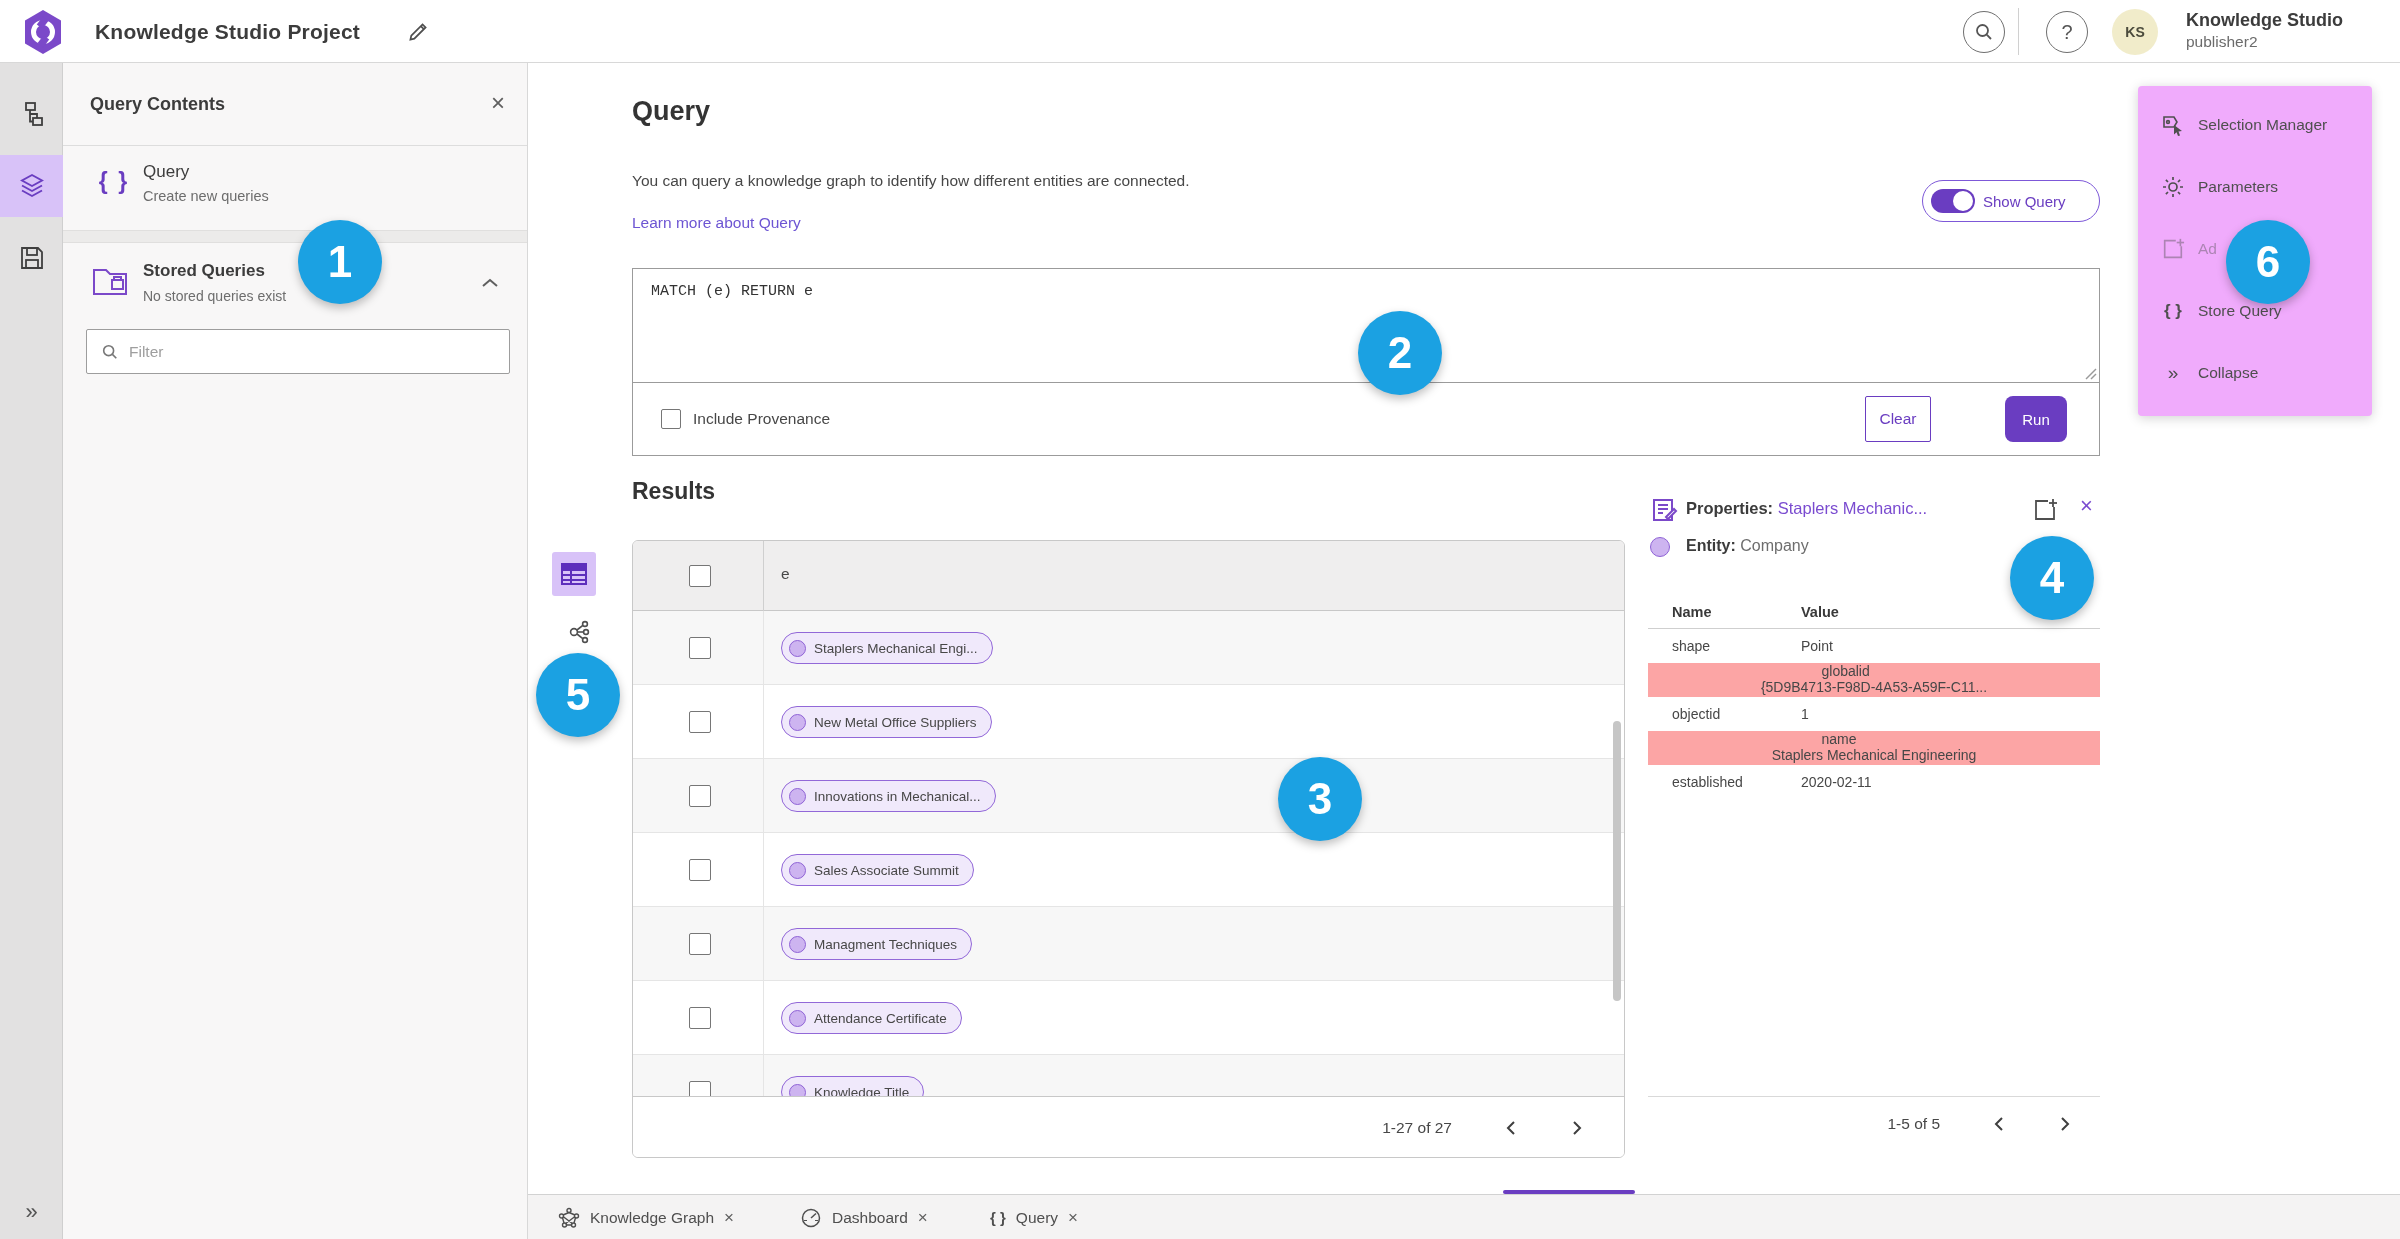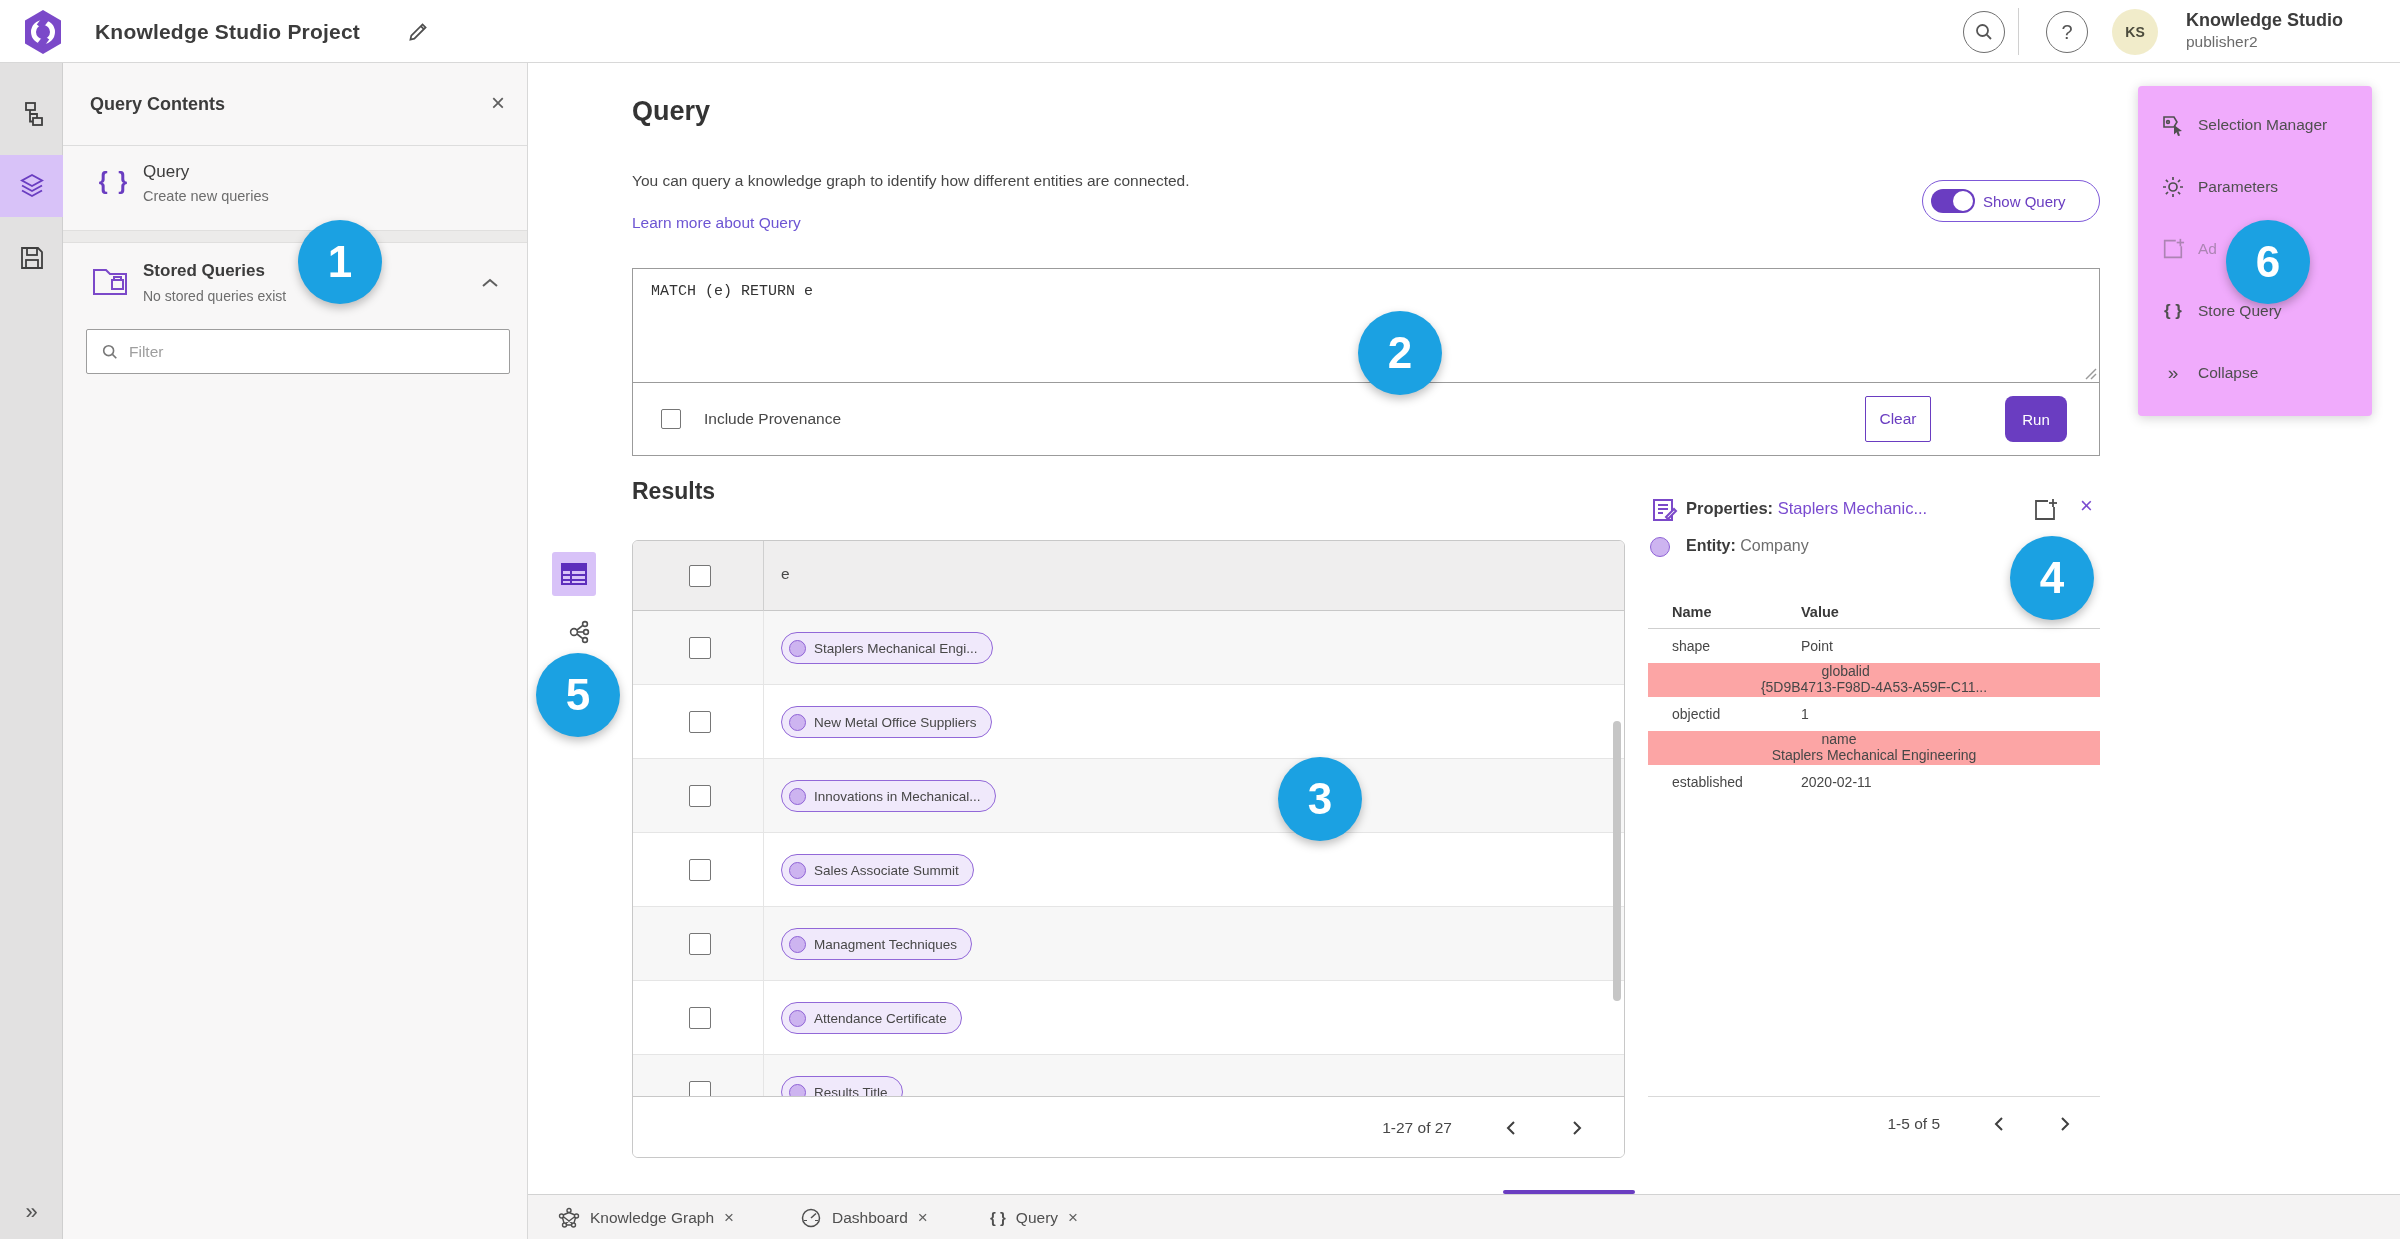--- a/index.html
+++ b/index.html
@@ -54,21 +54,21 @@
   .toggle-track { width:44px; height:24px; background:#6a3dc1; border-radius:12px; position:relative; flex:none; }
   .toggle-knob { position:absolute; right:2px; top:2px; width:20px; height:20px; background:#fff; border-radius:50%; }
   .showquery-label { margin-left:8px; font-size:15px; color:#6a3dc1; }
 
   .querybox { position:absolute; left:632px; top:268px; width:1468px; height:188px; border:1px solid #9b9b9b; background:#fff; }
   .query-edit-area { position:relative; height:114px; border-bottom:1px solid #9b9b9b; }
   .query-textarea { width:100%; height:100%; border:none; outline:none; resize:none; background:transparent; padding:14px 18px; font-family:"Liberation Mono","DejaVu Sans Mono",monospace; font-size:15px; color:#333; overflow:hidden; }
   .resize-handle { position:absolute; right:2px; bottom:2px; }
   .query-footer { position:relative; height:72px; }
   .checkbox { display:inline-block; width:20px; height:20px; border:1px solid #767676; border-radius:2px; background:#fff; cursor:pointer; flex:none; }
-  .prov { position:absolute; left:28px; top:26px; display:flex; align-items:center; gap:23px; }
+  .prov { position:absolute; left:28px; top:26px; display:flex; align-items:center; gap:12px; }
   .prov-label { font-size:15.5px; color:#474747; }
   .btn-clear { position:absolute; right:168px; top:13px; width:66px; height:46px; background:#fff; border:1.5px solid #6a3dc1; border-radius:2px; color:#6a3dc1; font-size:15.5px; font-family:"Liberation Sans",sans-serif; cursor:pointer; }
   .btn-run { position:absolute; right:32px; top:13px; width:62px; height:46px; background:#6a3dc1; border:none; border-radius:8px; color:#fff; font-size:15px; font-family:"Liberation Sans",sans-serif; cursor:pointer; }
 
   
   .results-h2 { position:absolute; left:632px; top:478px; font-size:23px; font-weight:700; color:#343434; }
   .viewbtn-table { position:absolute; left:552px; top:552px; width:44px; height:44px; background:#d8c2f8; border-radius:3px; display:flex; align-items:center; justify-content:center; cursor:pointer; }
   .viewbtn-graph { position:absolute; left:562px; top:616px; width:32px; height:32px; display:flex; align-items:center; justify-content:center; cursor:pointer; }
 
   .results-card { position:absolute; left:632px; top:540px; width:993px; height:618px; border:1px solid #c8c8c8; border-radius:6px; background:#fff; overflow:hidden; }
@@ -334,21 +334,21 @@
         <span class="chip">
             <span class="chip-dot"></span>
             <span class="chip-label">Attendance Certificate</span>
           </span>
       </div>
       <div class="r-row odd">
         <span class="checkbox"></span>
           <div class="r-row-div"></div>
         <span class="chip">
             <span class="chip-dot"></span>
-            <span class="chip-label">Results Title</span>
+            <span class="chip-label">Knowledge Title</span>
           </span>
       </div>
       <div class="r-scroll"></div>
     </div>
     <div class="r-footer">
       <div class="r-footer-inner">
         <span class="pag-text">1-27 of 27</span>
         <span class="pag-btn">
           <svg width="14" height="16" viewBox="0 0 14 16" fill="none" stroke="#3f3f3f" stroke-width="2">
               <path d="M10 2 L4 8 L10 14"></path>

